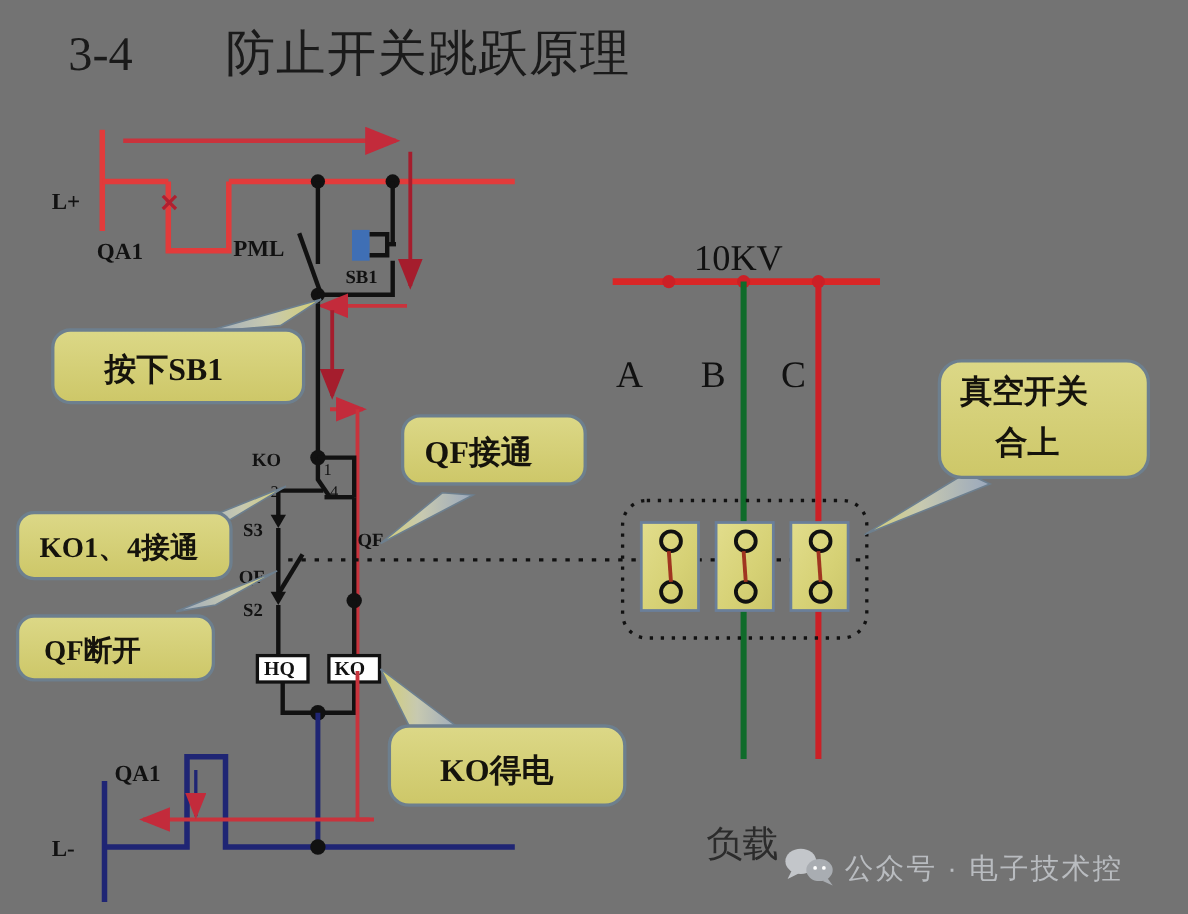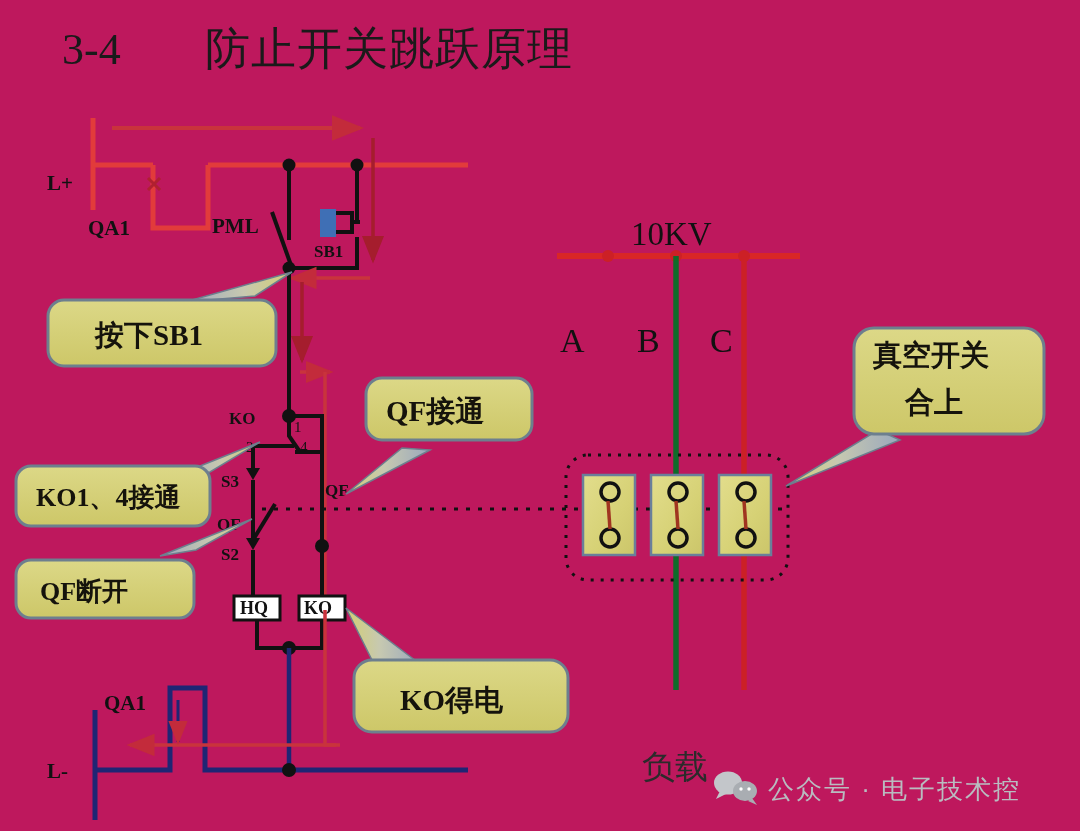--- a/index.html
+++ b/index.html
@@ -8,21 +8,21 @@
     padding: 0;
     background: #ffffff;
   }
   body {
     font-family: "Liberation Serif", "DejaVu Serif", serif;
   }
   #page {
     position: relative;
     width: 1080px;
     height: 831px;
-    background: #be185d;
+    background: #737373;
     overflow: hidden;
   }
   #diagram-svg {
     position: absolute;
     left: 0;
     top: 0;
     width: 1080px;
     height: 831px;
   }
   .title-text {

